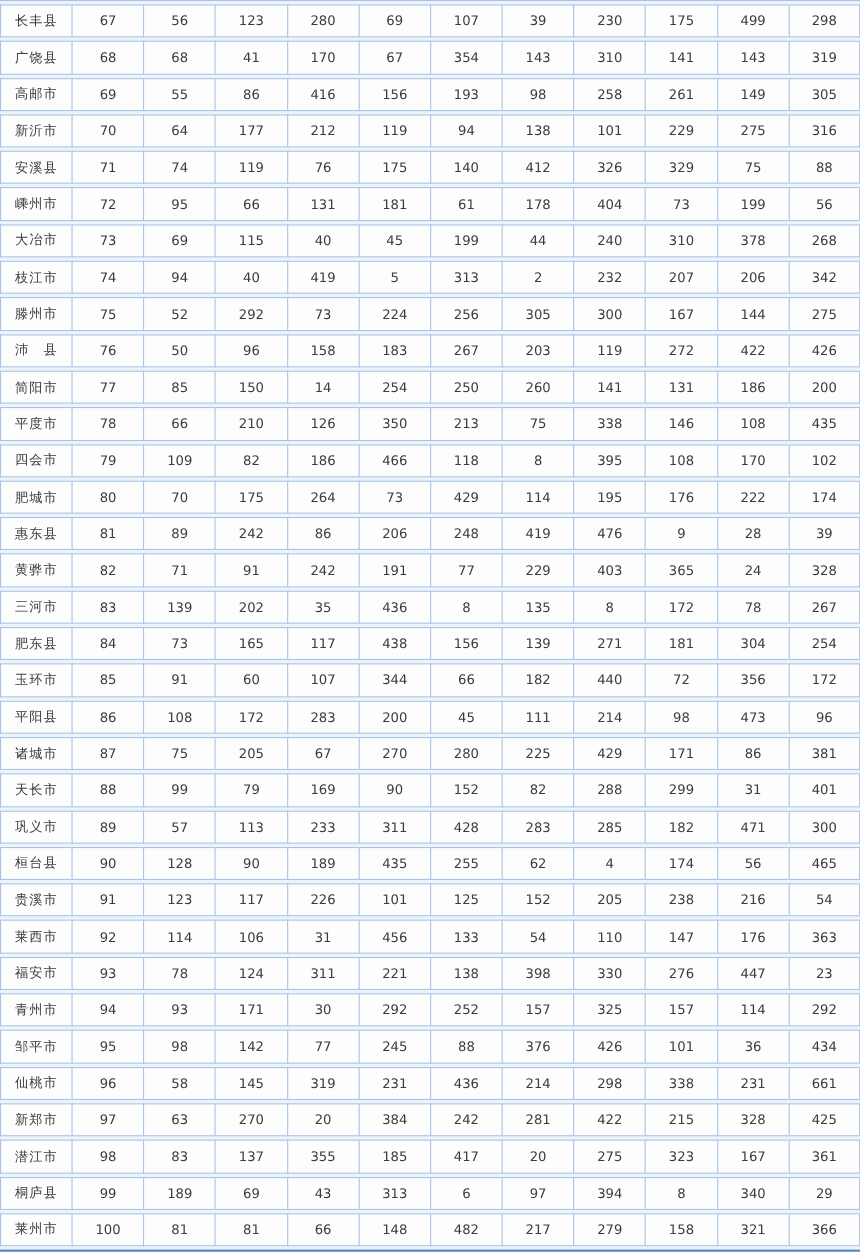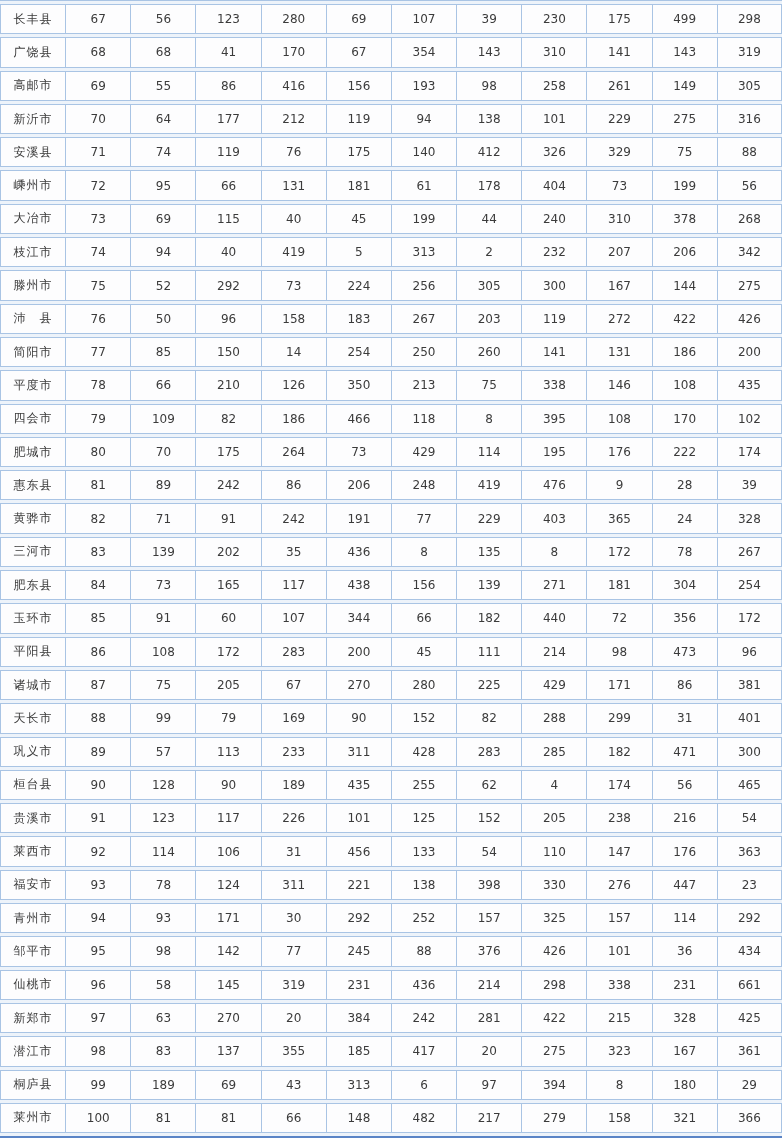--- a/index.html
+++ b/index.html
@@ -503,21 +503,21 @@
           <td class="name-cell">桐庐县</td>
           <td>99</td>
           <td>189</td>
           <td>69</td>
           <td>43</td>
           <td>313</td>
           <td>6</td>
           <td>97</td>
           <td>394</td>
           <td>8</td>
-          <td>180</td>
+          <td>340</td>
           <td>29</td>
         </tr>
         <tr>
           <td class="name-cell">莱州市</td>
           <td>100</td>
           <td>81</td>
           <td>81</td>
           <td>66</td>
           <td>148</td>
           <td>482</td>

